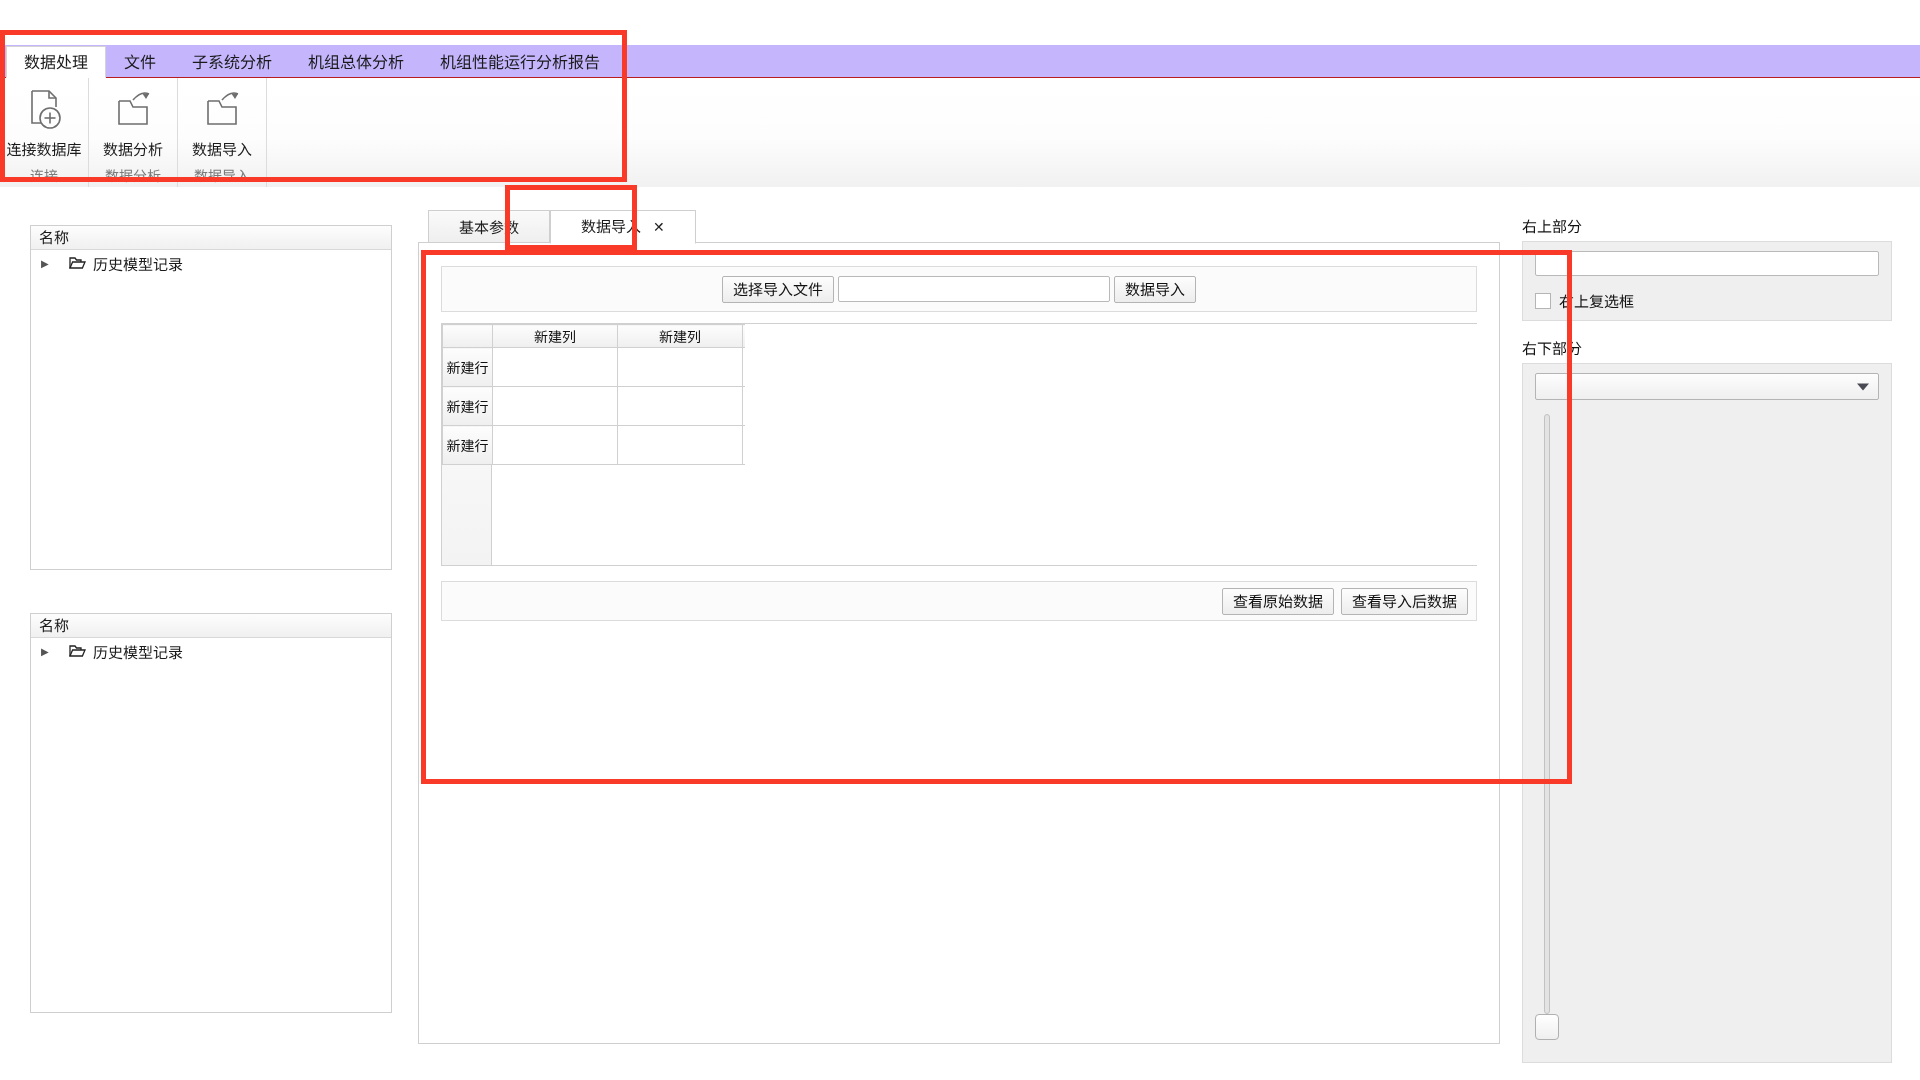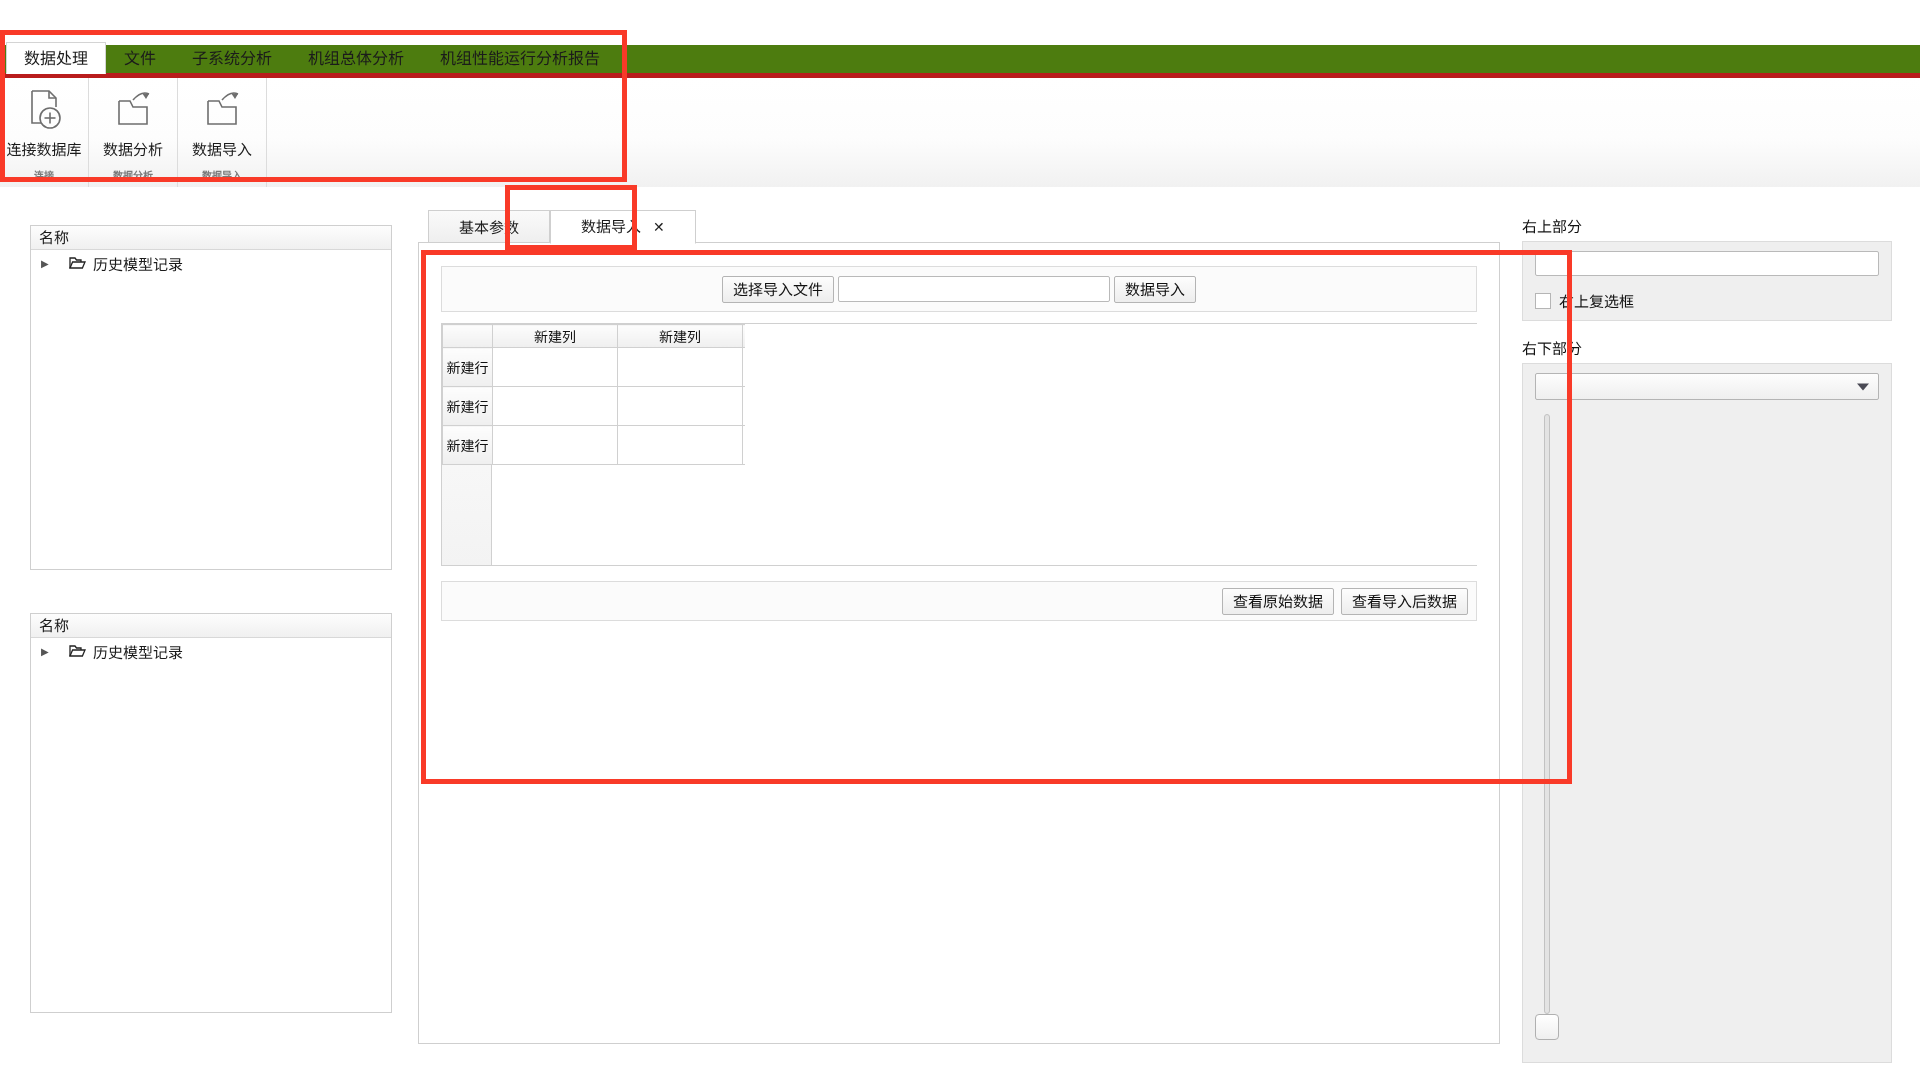--- a/index.html
+++ b/index.html
@@ -49,22 +49,22 @@
 
   
   .ribbon {
     position: absolute; left: 0; top: 45px;
     width: 1920px; height: 142px;
     background: #ffffff;
   }
   .ribbon-tabs {
     position: absolute; left: 0; top: 0;
     width: 1920px; height: 33px;
-    background: #4d7c0f;
-    border-bottom: 5px solid #b91c1c;
+    background: #c4b5fd;
+    border-bottom: 1px solid #b91c1c;
     display: flex; align-items: flex-end;
     padding-left: 6px;
   }
   .rtab {
     height: 32px; line-height: 32px;
     padding: 0 17px;
     font-size: 16px;
     color: #1b1b1b;
     white-space: nowrap;
     border: 1px solid transparent;
@@ -87,23 +87,22 @@
   }
   .rgroup {
     position: relative;
     display: flex; flex-direction: column;
     border-right: 1px solid #dcdcdc;
   }
   .rgroup-items { flex: 1; display: flex; align-items: flex-start; }
   .rgroup-label {
     height: 20px; line-height: 18px;
     text-align: center;
-    font-size: 10px;
+    font-size: 14px;
     color: #7a7a7a;
-    font-weight: bold;
   }
   .rbtn {
     width: 88px;
     display: flex; flex-direction: column;
     align-items: center;
     padding-top: 8px;
   }
   .rbtn .ricon { height: 48px; display:flex; align-items:center; justify-content:center; }
   .rbtn .rlabel {
     font-size: 15px; color: #1b1b1b;

